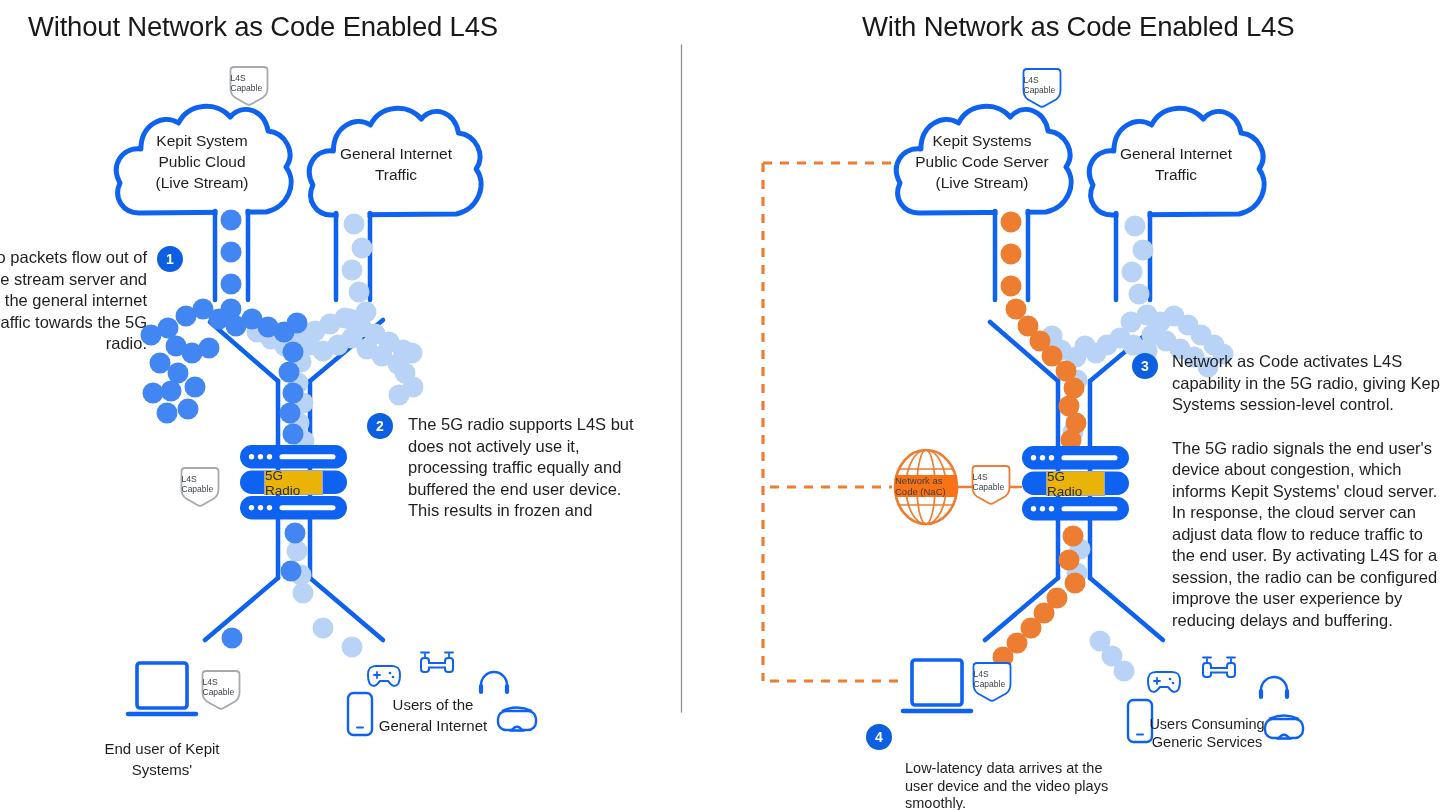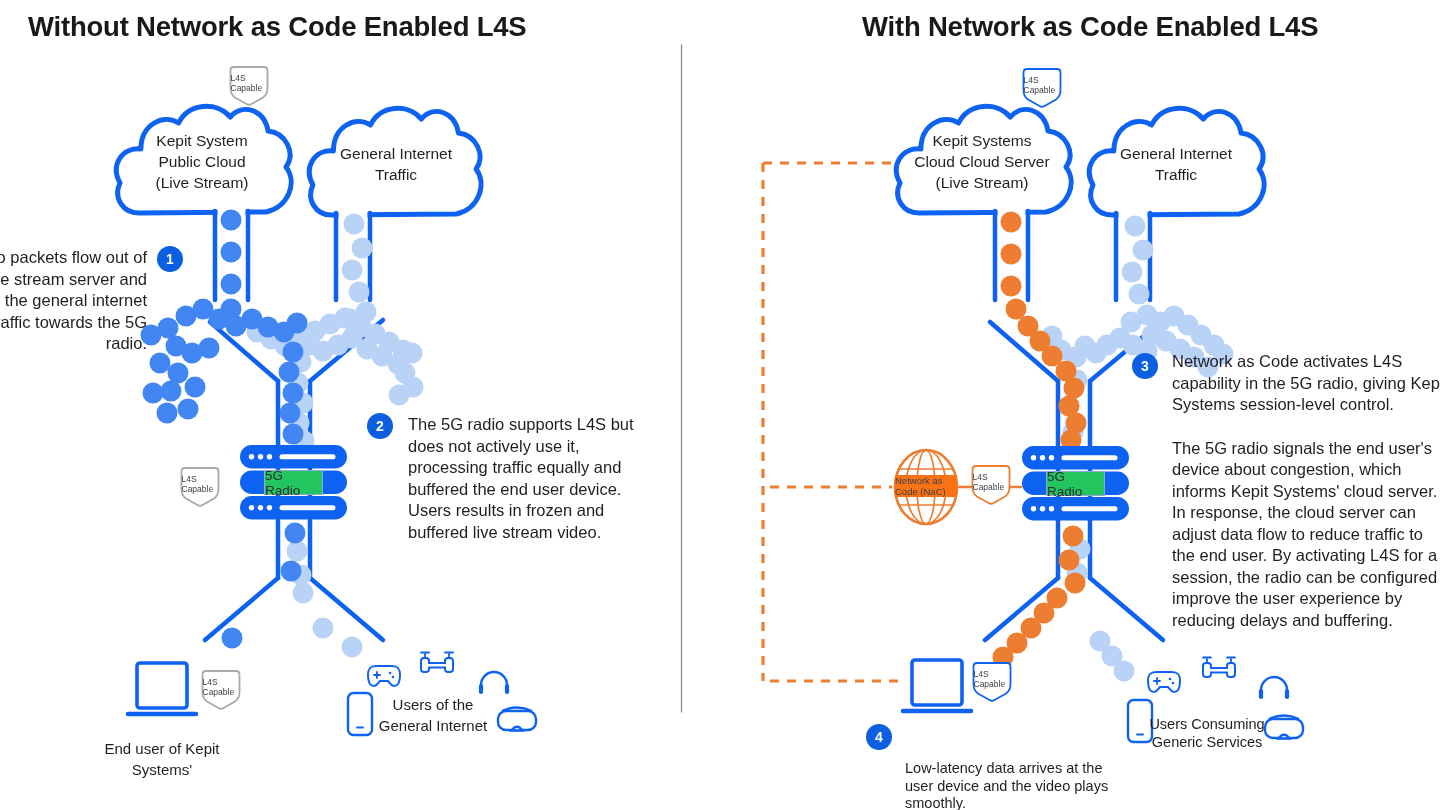--- a/index.html
+++ b/index.html
@@ -1,31 +1,31 @@
 <!DOCTYPE html>
 <html><head>
 <meta charset="utf-8">
 <style>
   html,body{margin:0;padding:0;}
   body{width:1440px;height:810px;overflow:hidden;background:#fff;position:relative;
        font-family:"Liberation Sans", sans-serif;}
   svg{position:absolute;left:0;top:0;}
-  .title{position:absolute;top:11px;margin:0;font-size:27.5px;font-weight:700;color:#191919;
+  .title{position:absolute;top:11px;margin:0;font-size:27.5px;font-weight:400;color:#191919;
          letter-spacing:-0.2px;white-space:nowrap;}
   .cloud-label{position:absolute;width:190px;text-align:center;font-size:15.5px;line-height:21px;
                color:#1F1F1F;}
   .badge-label{position:absolute;width:37px;text-align:left;font-size:8.5px;line-height:9.5px;
                color:#3A3F44;}
   .step-num{position:absolute;width:26px;height:26px;border-radius:50%;background:#0B5FE0;color:#fff;
             font-size:14px;font-weight:bold;display:flex;align-items:center;justify-content:center;}
   .ann{position:absolute;color:#1F1F1F;font-size:16.5px;line-height:21.5px;white-space:nowrap;}
   .ann.small{font-size:14.5px;line-height:17.5px;margin-top:34px;}
   .center-label{position:absolute;text-align:center;color:#1F1F1F;font-size:15px;line-height:20.5px;}
   .center-label.small{font-size:14.5px;line-height:17.5px;margin-top:17px;}
-  .radio-label{position:absolute;background:#22c55e;border:1.5px solid #8FA8DC;color:#2A2F35;
+  .radio-label{position:absolute;background:#eab308;border:1.5px solid #8FA8DC;color:#2A2F35;
                font-size:13.5px;display:flex;align-items:center;justify-content:center;
                box-sizing:border-box;}
   .nac-label{position:absolute;width:62px;font-size:9.5px;line-height:11px;
              color:#3A3F44;background:#f97316;}
   .para-gap{height:22px;}
 </style>
 </head>
 <body>
 
 <svg id="diagram" width="1440" height="810" viewBox="0 0 1440 810">
@@ -336,21 +336,21 @@
   <div>Kepit System</div>
   <div>Public Cloud</div>
   <div>(Live Stream)</div>
 </div>
 <div class="cloud-label" style="left:301px;top:143px">
   <div>General Internet</div>
   <div>Traffic</div>
 </div>
 <div class="cloud-label" style="left:887px;top:130px">
   <div>Kepit Systems</div>
-  <div>Cloud Cloud Server</div>
+  <div>Public Code Server</div>
   <div>(Live Stream)</div>
 </div>
 <div class="cloud-label" style="left:1081px;top:143px">
   <div>General Internet</div>
   <div>Traffic</div>
 </div>
 
 <div class="badge-label" style="left:230.5px;top:74px">
   <div>L4S</div>
   <div>Capable</div>
@@ -392,22 +392,21 @@
   <div>traffic towards the 5G</div>
   <div>radio.</div>
 </div>
 
 <div class="step-num" style="left: 367px; top: 413px; background: rgb(11, 95, 224);">2</div>
 <div class="ann" style="left:408px;top:414px">
   <div>The 5G radio supports L4S but</div>
   <div>does not actively use it,</div>
   <div>processing traffic equally and</div>
   <div>buffered the end user device.</div>
-  <div>Users results in frozen and</div>
-  <div>buffered live stream video.</div>
+  <div>This results in frozen and</div>
 </div>
 
 <div class="step-num" style="left: 1132px; top: 353px; background: rgb(11, 95, 224);">3</div>
 <div class="ann" style="left:1172px;top:351px">
   <div>Network as Code activates L4S</div>
   <div>capability in the 5G radio, giving Kepit</div>
   <div>Systems session-level control.</div>
   <div class="para-gap"></div>
   <div>The 5G radio signals the end user's</div>
   <div>device about congestion, which</div>

